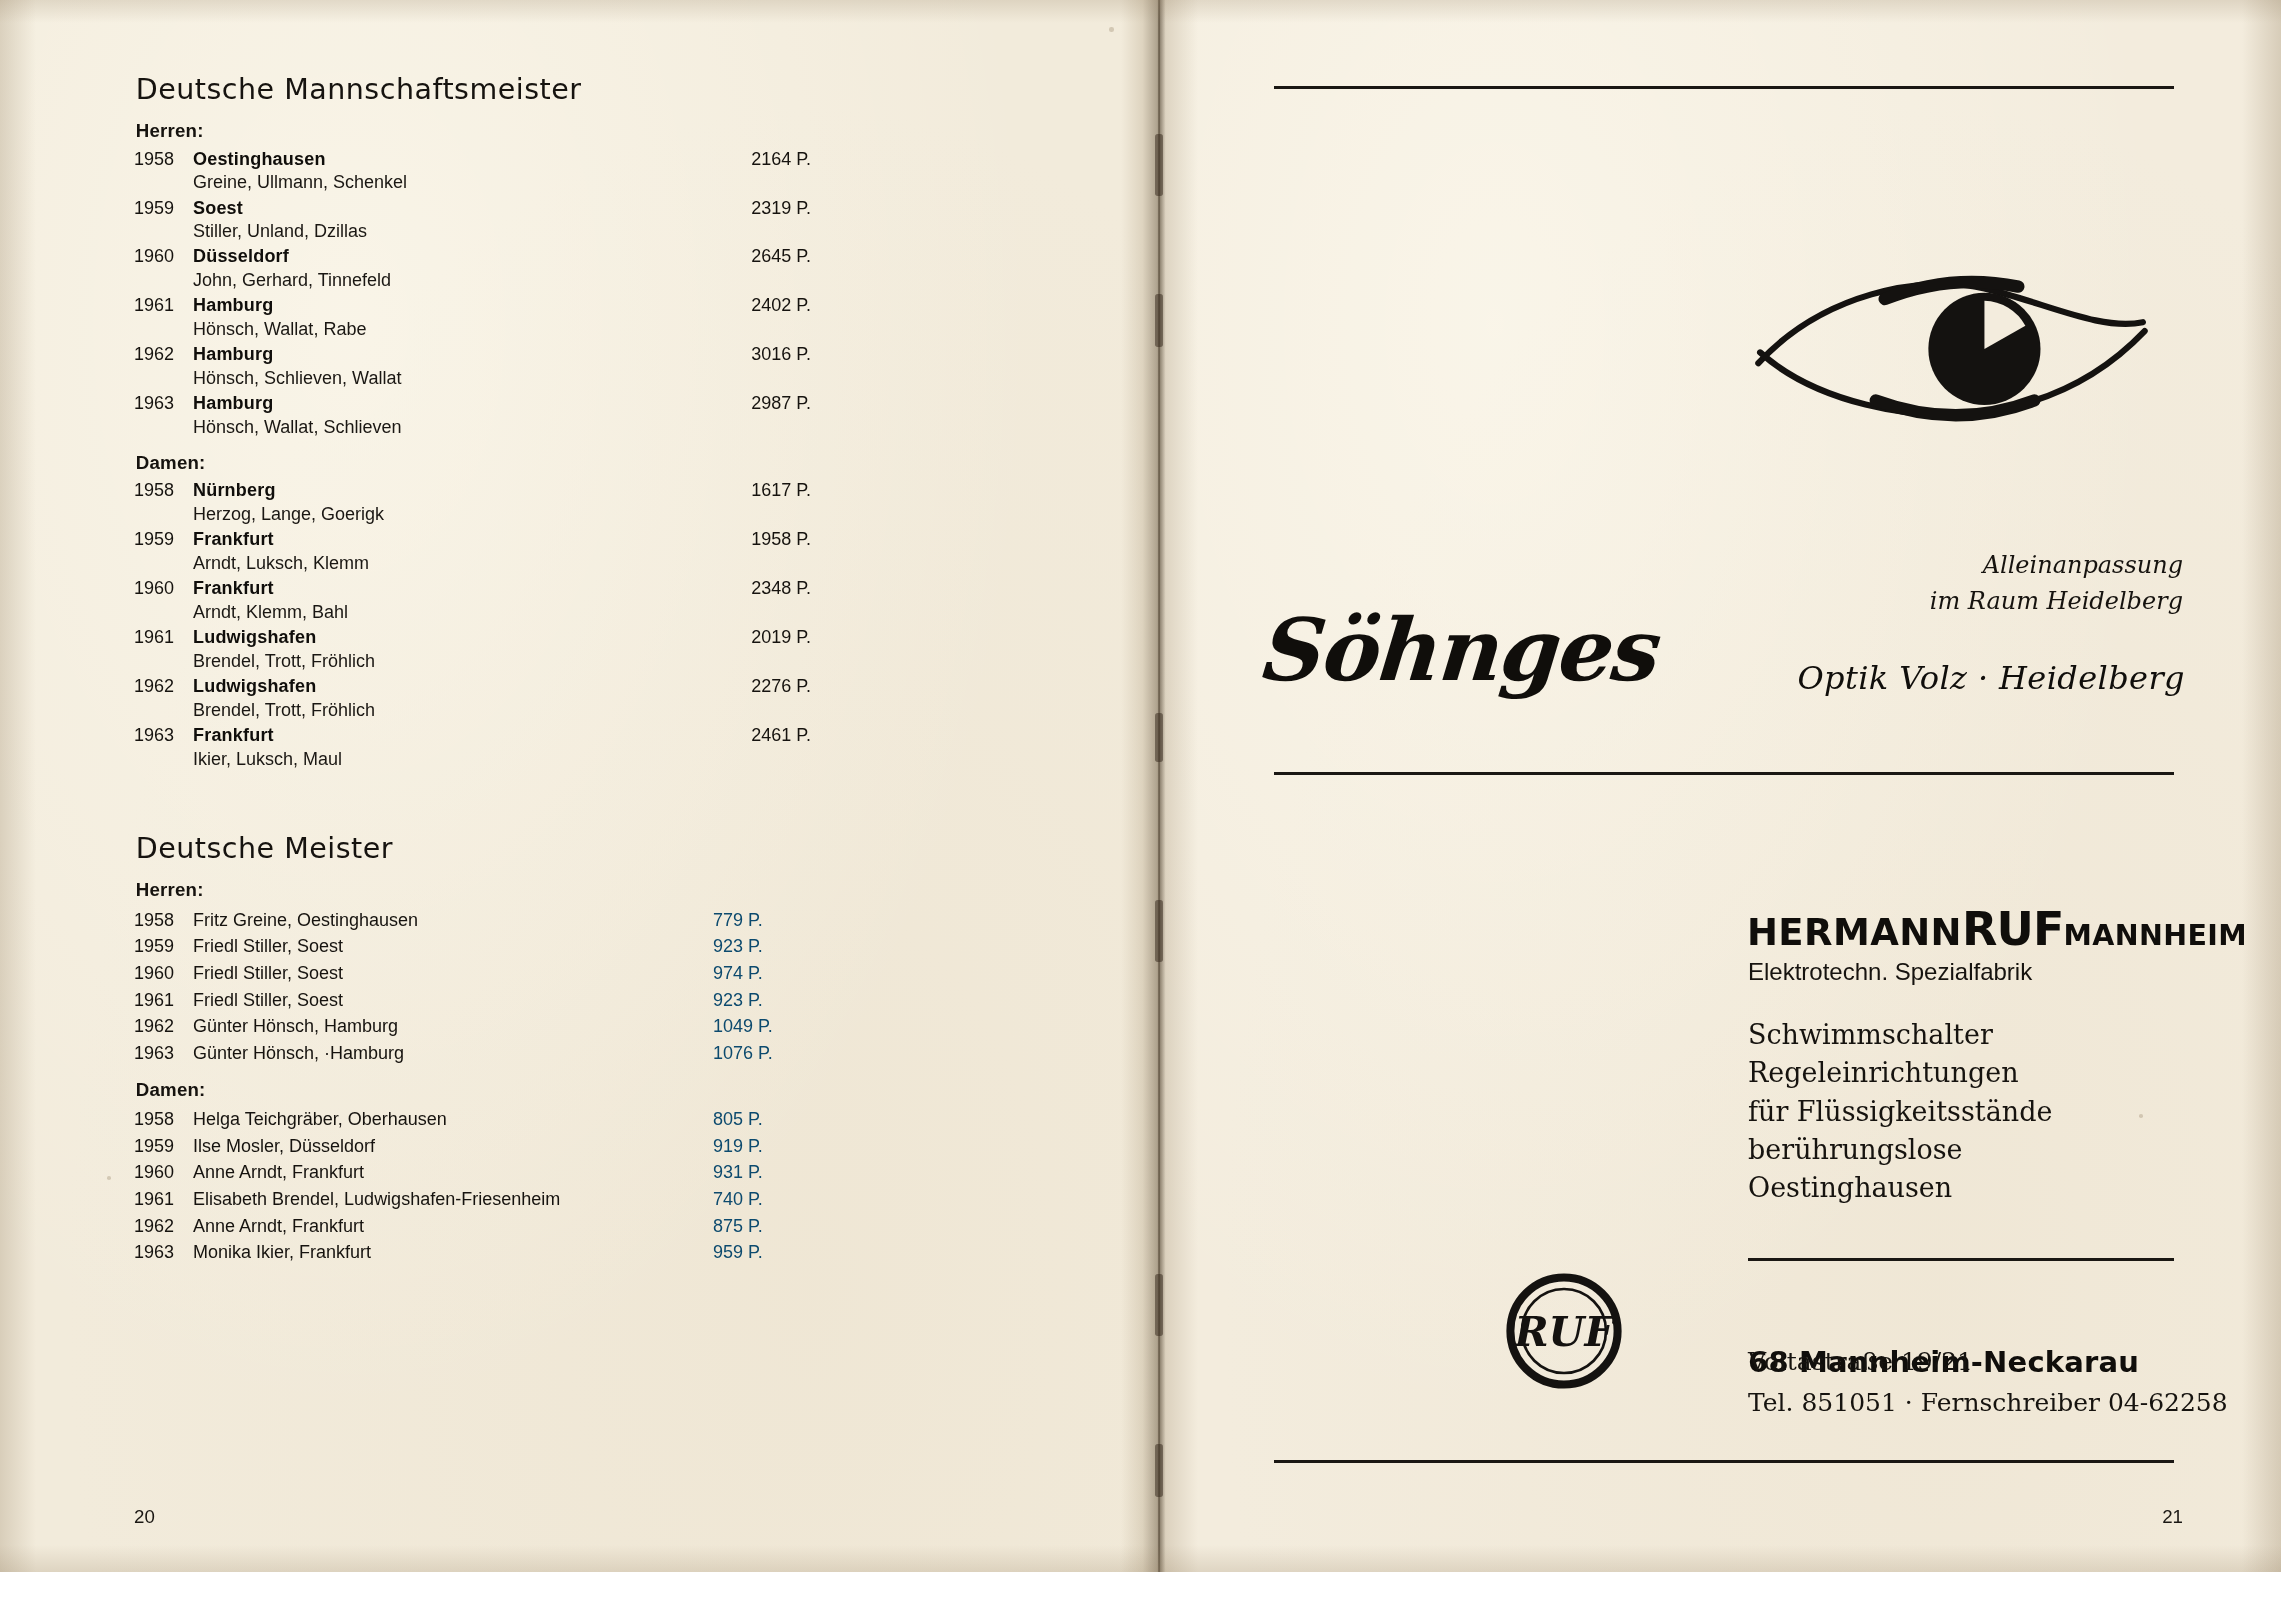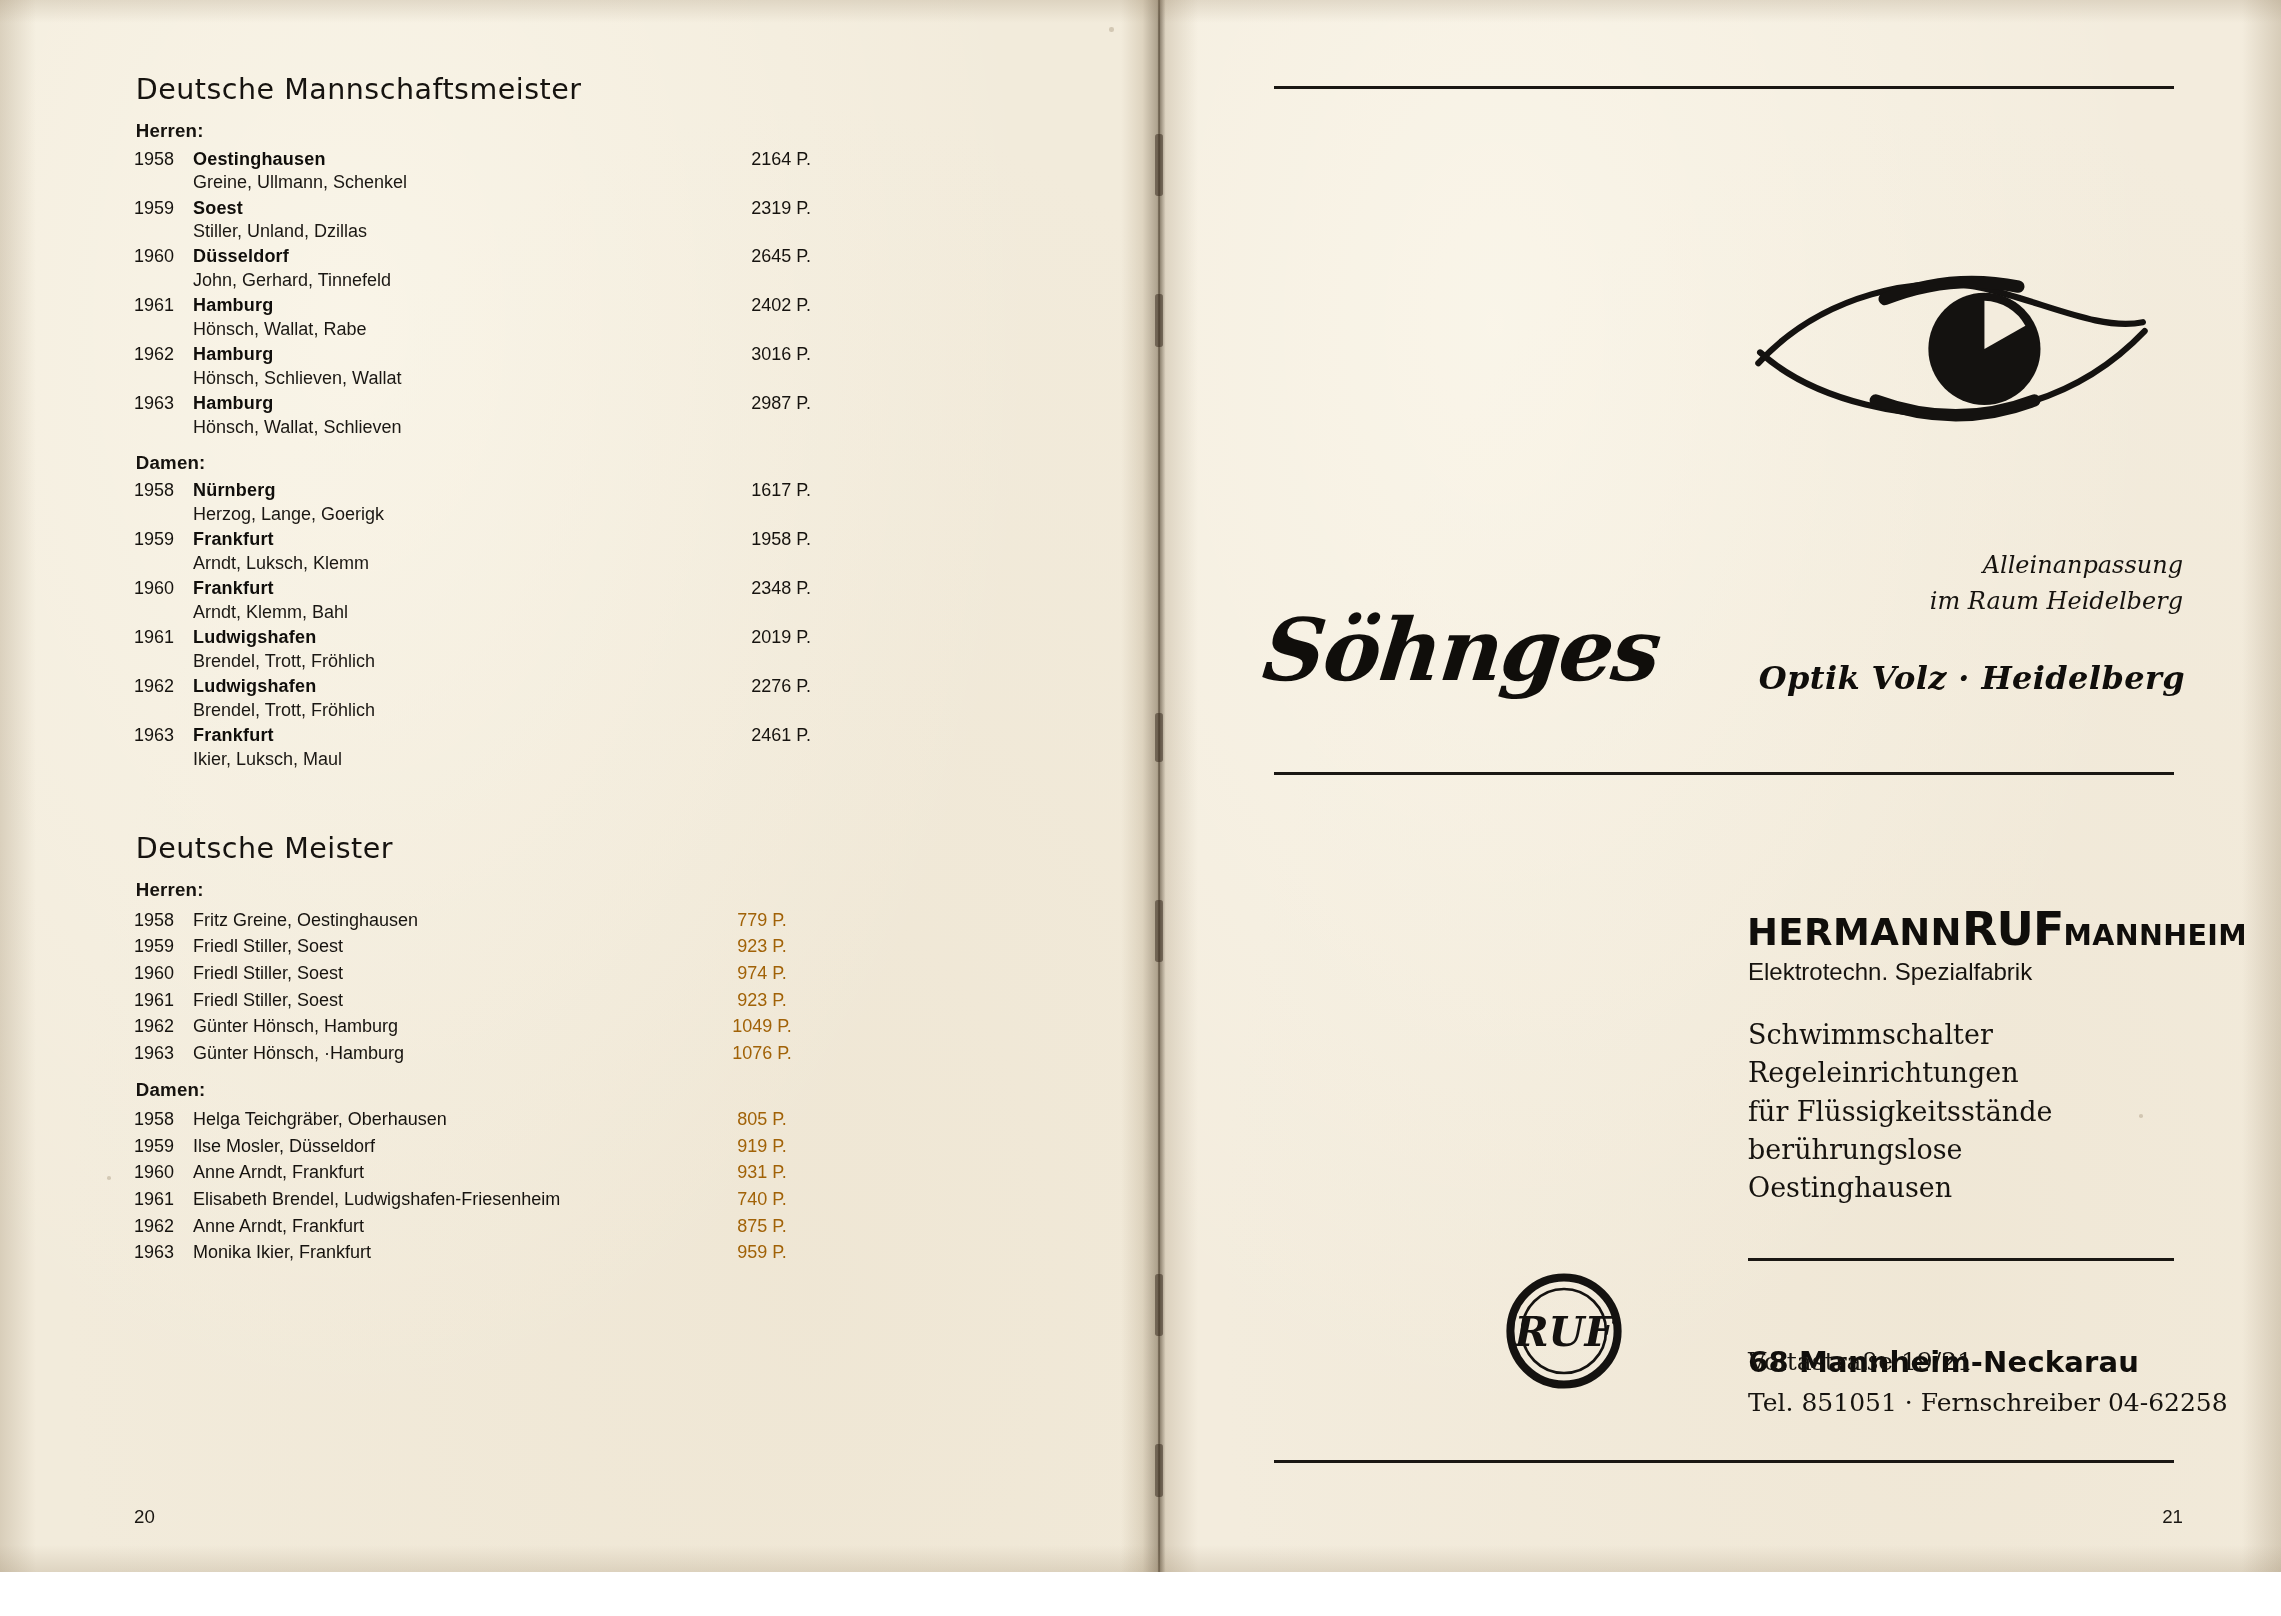--- a/index.html
+++ b/index.html
@@ -174,23 +174,23 @@
     line-height: 1.48;
   }
   .single-name {
     flex: 1;
     font-size: 18px;
     color: #16130f;
   }
   .single-points {
     width: 98px;
     flex: none;
-    text-align: center;
+    text-align: left;
     font-size: 18px;
-    color: #a16207;
+    color: #0c4a6e;
   }
   .folio {
     position: absolute;
     font-size: 18.7px;
     color: #1a1713;
   }
   .folio-left { left: 134px; top: 1506px; }
   .folio-right { right: 98px; top: 1506px; }
 
   
@@ -245,21 +245,20 @@
   .optik-volz {
     position: absolute;
     right: 96px;
     top: 659px;
     text-align: right;
     font-family: "DejaVu Serif", serif;
     font-style: italic;
     font-size: 32px;
     color: #100e0b;
     letter-spacing: 0.4px;
-    font-weight: bold;
   }
 
   .ruf-head {
     position: absolute;
     left: 1747px;
     top: 902px;
     white-space: nowrap;
   }
   .ruf-hermann {
     font-family: "DejaVu Sans", sans-serif;

